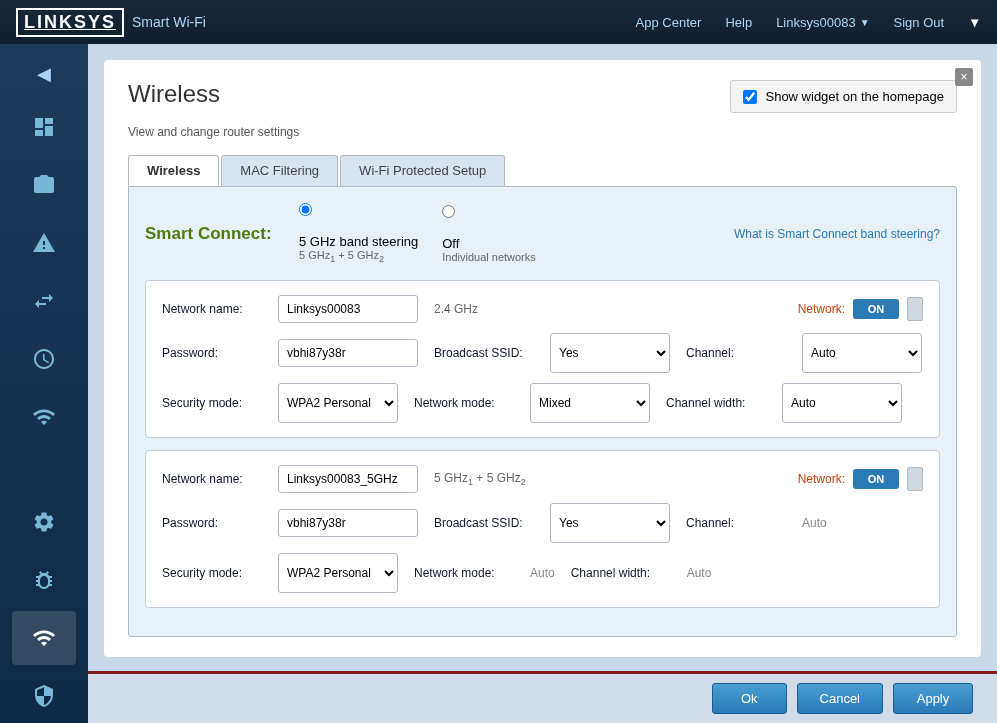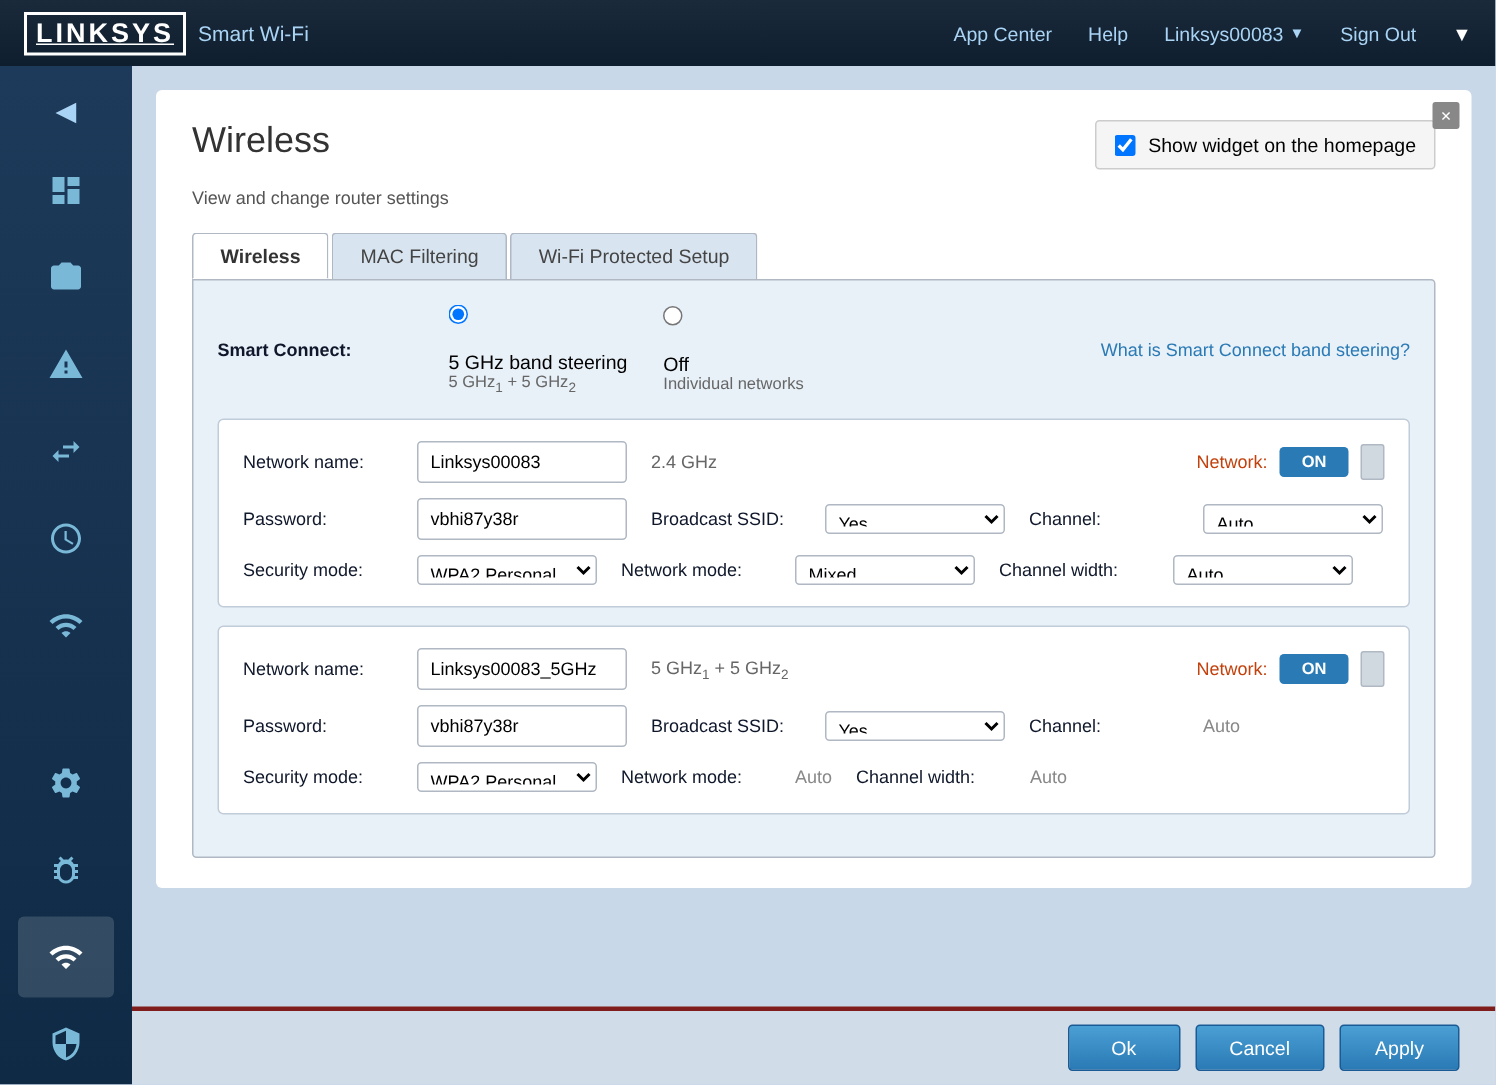--- a/index.html
+++ b/index.html
@@ -188,21 +188,21 @@
       border-radius: 0 3px 3px 3px;
     }
 
     
     .smart-connect-row {
       display: flex;
       align-items: center;
       gap: 24px;
       margin-bottom: 16px;
     }
-    .smart-connect-label { font-size: 12px; color: #0f172a; font-weight: bold; min-width: 130px; }
+    .smart-connect-label { font-size: 17px; color: #4d7c0f; font-weight: bold; min-width: 130px; }
     .radio-option { display: flex; align-items: flex-start; gap: 18px; cursor: pointer; flex-direction: column; }
     .radio-option input[type=radio] { cursor: pointer; }
     .radio-desc { font-size: 11px; color: #666; }
     .smart-connect-link { color: #2a7ab5; text-decoration: none; font-size: 12px; margin-left: auto; }
 
     
     .network-section {
       background: white;
       border: 1px solid #c0ccd8;
       border-radius: 4px;
@@ -247,21 +247,21 @@
       border: 1px solid #b0b8c4;
       border-radius: 2px;
       cursor: pointer;
     }
 
     .field-select {
       border: 1px solid #b0b8c4;
       border-radius: 3px;
       padding: 4px 4px;
       font-size: 12px;
-      height: 20px;
+      height: 40px;
       background: white;
       min-width: 120px;
     }
 
     
     .field-disabled {
       color: #888;
       font-size: 12px;
     }
 

